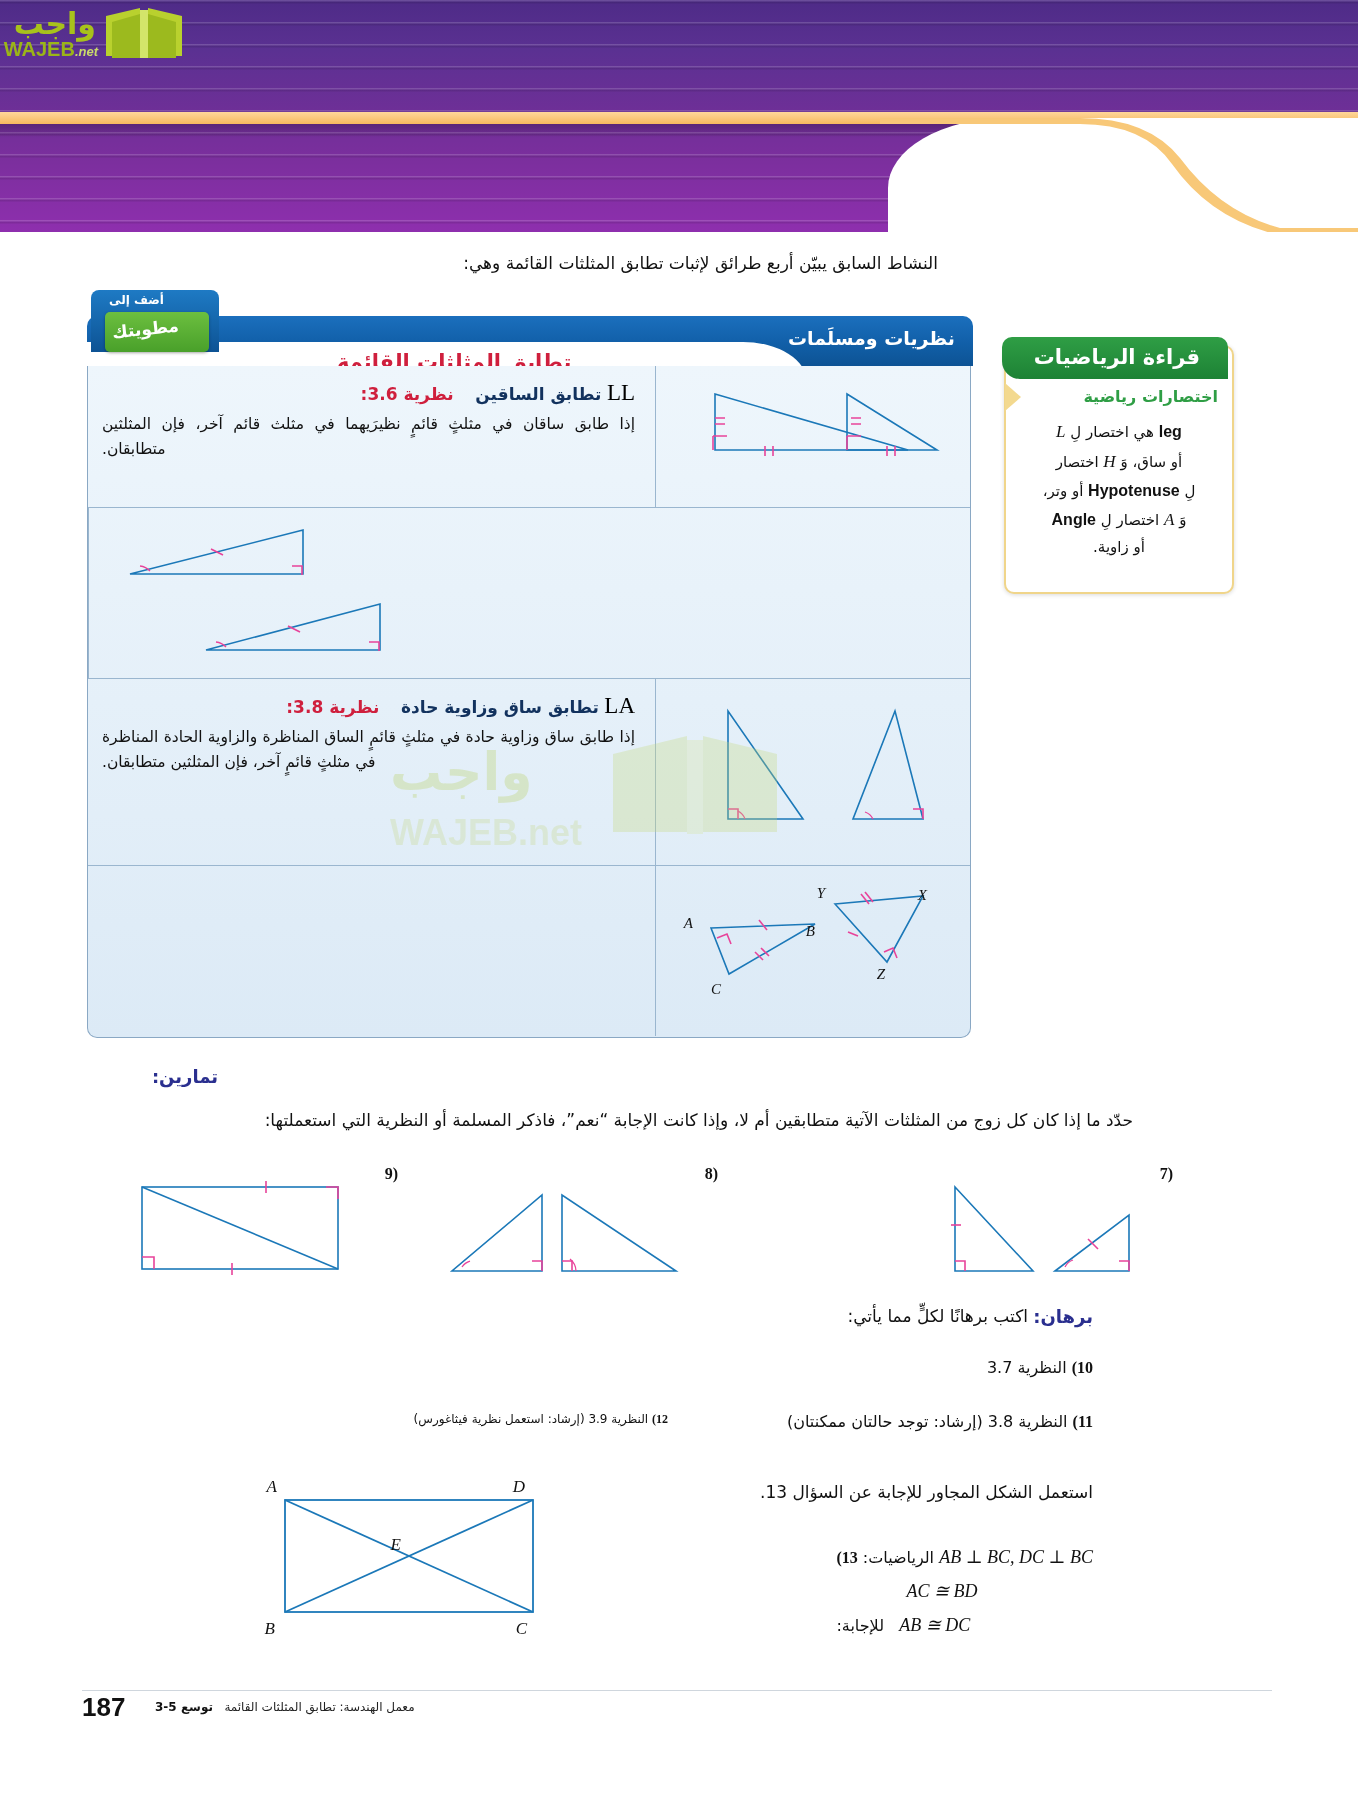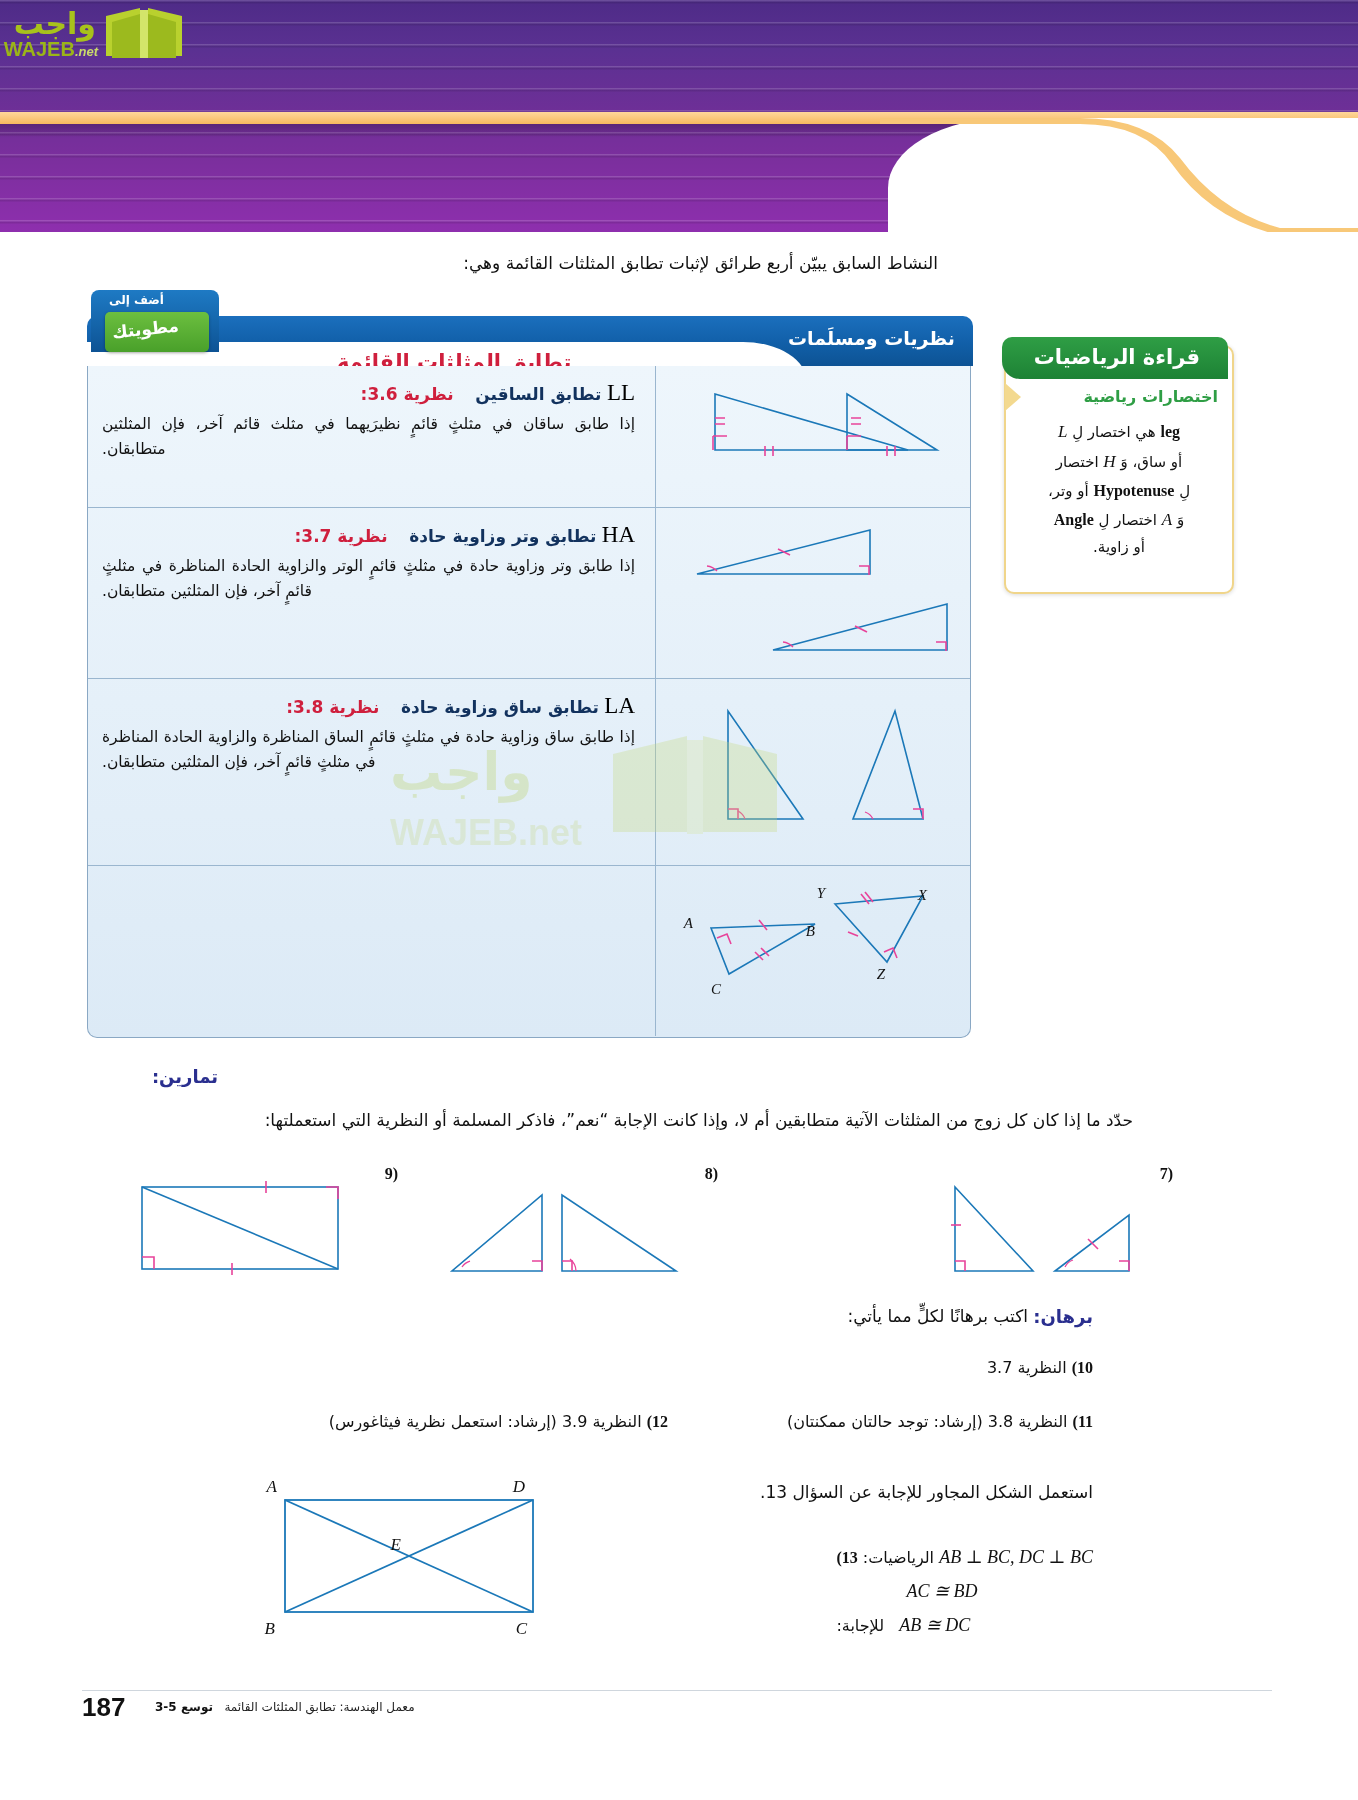--- a/index.html
+++ b/index.html
@@ -138,21 +138,21 @@
   .read-arrow{
     position:absolute;left:-1px;top:36px;width:0;height:0;
     border-top:14px solid transparent;border-bottom:14px solid transparent;
     border-left:16px solid #f3d98f;
   }
   .read-body{
     position:absolute;right:10px;top:70px;width:206px;text-align:center;direction:rtl;
     font-size:15px;line-height:1.75;color:#111;font-family:"DejaVu Sans",sans-serif;
   }
   .it{font-family:"Liberation Serif","DejaVu Serif",serif;font-style:italic;font-size:17px;}
-  .en{font-family:Liberation Serif, serif;font-weight:bold;font-size:16px;font-style:normal;}
+  .en{font-family:Liberation Sans, sans-serif;font-weight:bold;font-size:16px;font-style:normal;}
 
   
   .watermark{position:absolute;left:390px;top:740px;width:420px;height:140px;opacity:.30;pointer-events:none;}
   .wm-ar{position:absolute;left:0;top:2px;font-size:52px;font-weight:bold;color:#b8cf5c;font-family:"DejaVu Sans",sans-serif;}
   .wm-en{position:absolute;left:0;top:72px;font-size:36px;font-weight:bold;color:#c7d98a;font-family:"Liberation Sans",sans-serif;}
   .wm-book{position:absolute;left:215px;top:-8px;width:180px;height:110px;}
 
   
   .tamarin-label{
     position:absolute;right:1140px;top:1066px;font-size:18px;font-weight:bold;color:#2a2f8f;
@@ -174,21 +174,21 @@
     font-family:"DejaVu Sans",sans-serif;
   }
   .burhan-text{
     position:absolute;right:330px;top:1306px;font-size:17px;color:#111;direction:rtl;
     font-family:"DejaVu Sans",sans-serif;white-space:nowrap;
   }
   .q10{position:absolute;right:265px;top:1358px;font-size:16px;color:#111;direction:rtl;
     font-family:"DejaVu Sans",sans-serif;white-space:nowrap;}
   .q11{position:absolute;right:265px;top:1412px;font-size:16px;color:#111;direction:rtl;
     font-family:"DejaVu Sans",sans-serif;white-space:nowrap;}
-  .q12{position:absolute;right:690px;top:1412px;font-size:16px;color:#111;direction:rtl;
+  .q12{position:absolute;right:690px;top:1412px;font-size:12px;color:#111;direction:rtl;
     font-family:"DejaVu Sans",sans-serif;white-space:nowrap;}
   .qnum{font-weight:bold;font-family:"Liberation Serif","DejaVu Serif",serif;}
   .use-fig{position:absolute;right:265px;top:1482px;font-size:17px;color:#111;direction:rtl;
     font-family:"DejaVu Sans",sans-serif;white-space:nowrap;}
   .q13{position:absolute;right:265px;top:1540px;direction:rtl;font-family:"DejaVu Sans",sans-serif;}
   .q13 .line{font-size:16px;color:#111;white-space:nowrap;line-height:1.9;text-align:left;}
   .mathser{font-family:"Liberation Serif","DejaVu Serif",serif;font-style:italic;font-size:18px;}
 
   
   .fig13{position:absolute;left:255px;top:1472px;width:320px;height:170px;}
@@ -280,29 +280,20 @@
             <path d="M110 80 L110 90"></path>
               <path d="M118 80 L118 90"></path>
             <path d="M232 80 L232 90"></path>
               <path d="M240 80 L240 90"></path>
           </g>
         </svg>
       </div>
     </div>
 
     <div class="thm-row" style="height:171px;">
-      <div class="thm-text">
-        <div class="thm-title-line">
-          <span class="thm-abbr">HA</span>
-          <span class="thm-name">تطابق وتر وزاوية حادة</span>
-          &nbsp;&nbsp;
-          <span class="thm-num">نظرية 3.7:</span>
-        </div>
-        <div class="thm-desc">إذا طابق وتر وزاوية حادة في مثلثٍ قائمٍ الوتر والزاوية الحادة المناظرة في مثلثٍ قائمٍ آخر، فإن المثلثين متطابقان.</div>
-      </div>
       <div class="thm-fig">
         <svg width="315" height="171" viewBox="0 0 315 171">
           <g stroke="#1b78b8" stroke-width="1.6" fill="none">
             <path d="M42 66 L215 22 L215 66 Z"></path>
             <path d="M118 142 L292 96 L292 142 Z"></path>
           </g>
           <g stroke="#e8439a" stroke-width="1.6" fill="none">
             <path d="M204 58 L214 58 L214 67"></path>
             <path d="M281 134 L291 134 L291 143"></path>
             <path d="M123 41 L135 47"></path>

